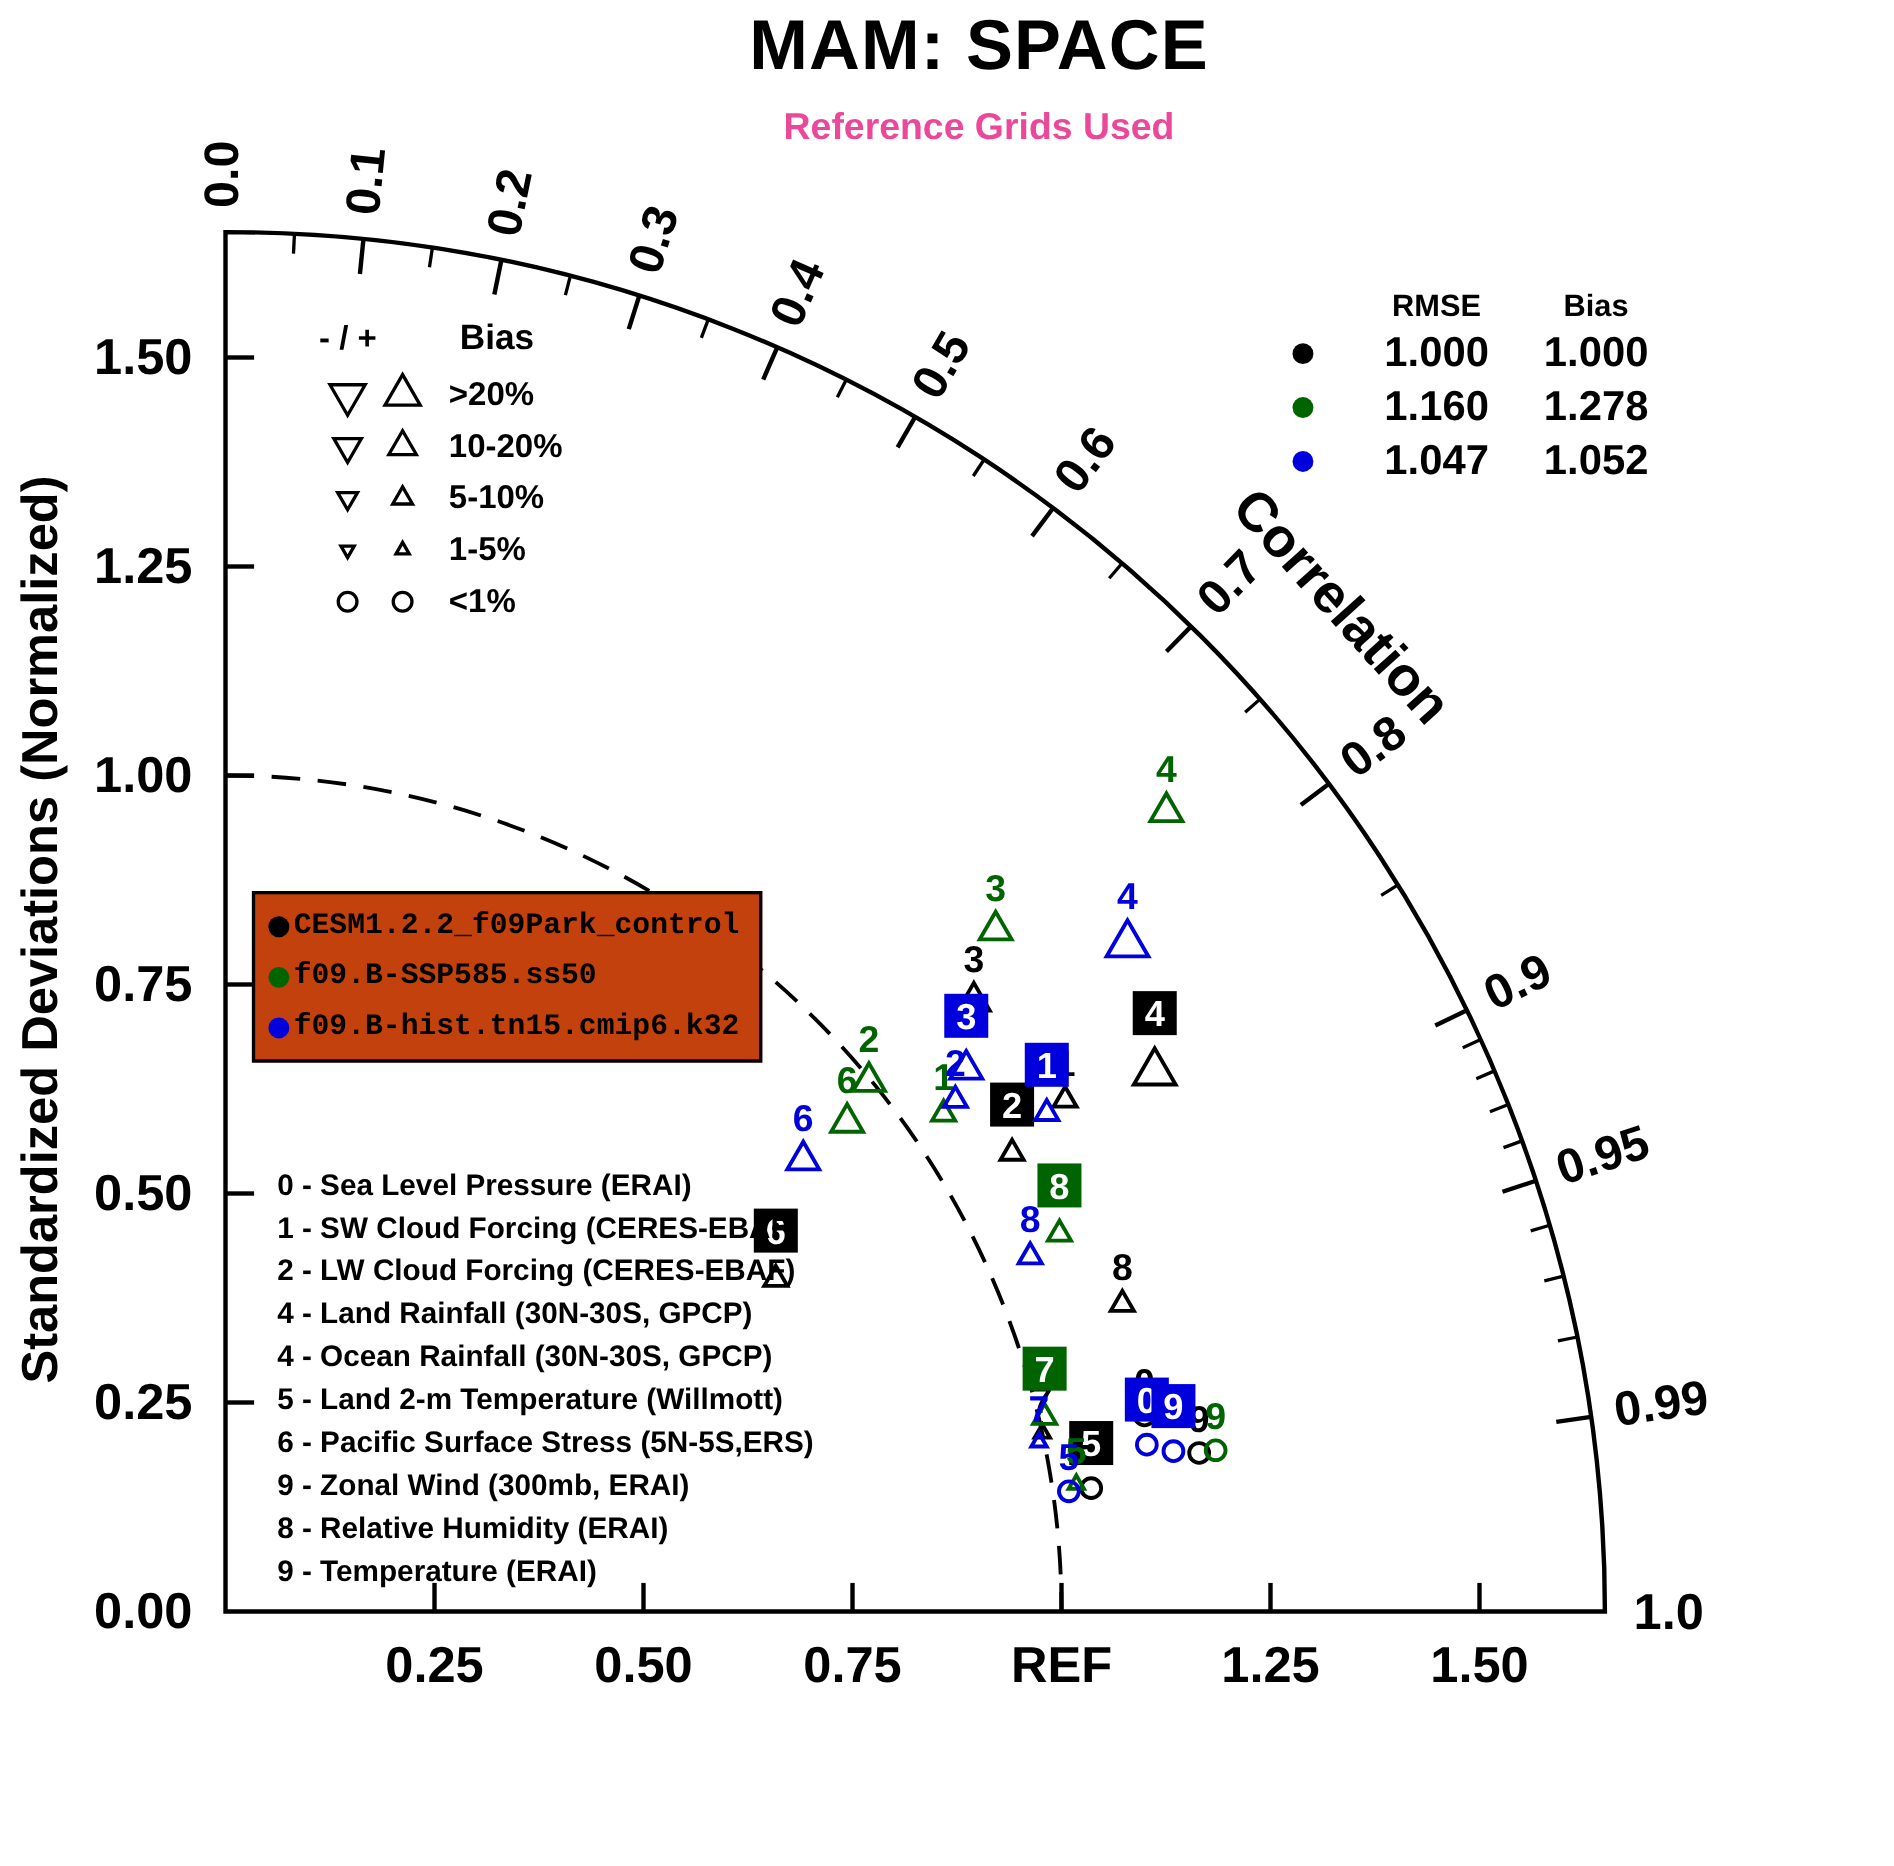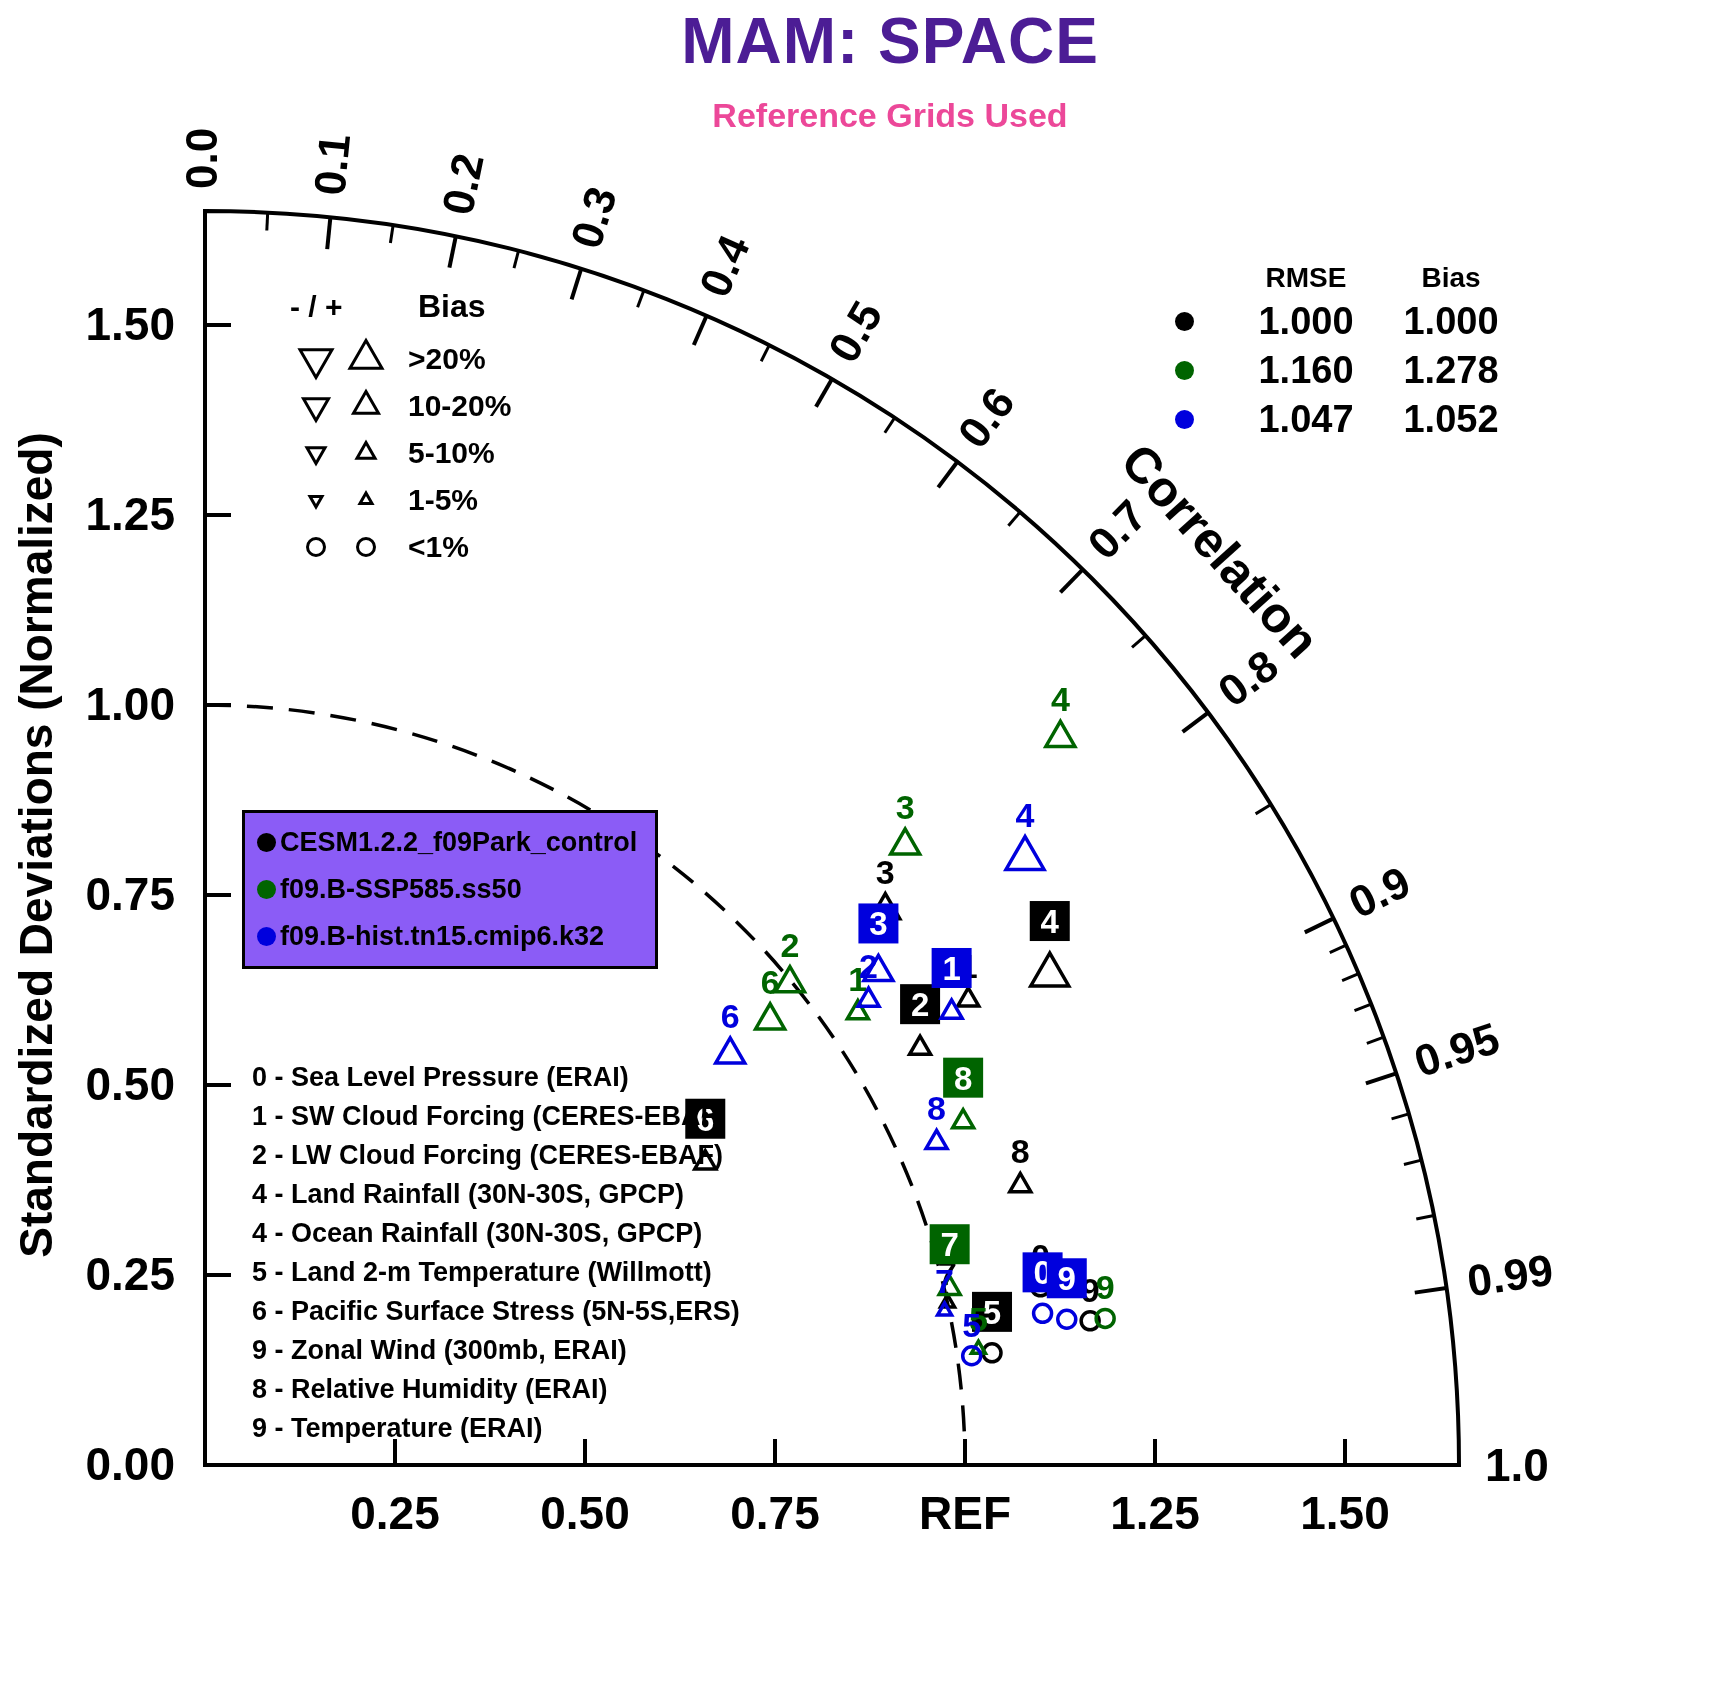--- a/index.html
+++ b/index.html
@@ -1,43 +1,43 @@
 <!DOCTYPE html>
 <html><head>
 <meta charset="utf-8">
 <style>
   html,body{margin:0;padding:0;background:#fff;}
   body{font-family:"Liberation Sans",sans-serif;}
   #stage{position:relative;width:1722px;height:1696px;background:#fff;overflow:hidden;}
   #plot{position:absolute;left:0;top:0;}
   svg{font-family:"Liberation Sans",sans-serif;}
   .title{position:absolute;top:4px;left:120px;width:1540px;text-align:center;
-         font-size:64px;font-weight:bold;color:#4c1d95;letter-spacing:1px;}
+         font-size:64px;font-weight:bold;color:#000000;letter-spacing:1px;}
   .subtitle{position:absolute;top:96px;left:120px;width:1540px;text-align:center;
          font-size:34px;font-weight:bold;color:#ec4899;}
   .ylab{position:absolute;left:36px;top:845px;transform:translate(-50%,-50%) rotate(-90deg);
         white-space:nowrap;font-size:46px;font-weight:bold;color:#000;}
   
   #bias-legend{position:absolute;left:290px;top:288px;}
   .bl-head{display:flex;align-items:baseline;margin-bottom:10px;}
   .bl-head .sym{font-size:30px;font-weight:bold;width:128px;}
   .bl-head .ttl{font-size:32px;font-weight:bold;}
   .bias-row{display:flex;align-items:center;height:47px;text-align:right;}
   .bias-row .glyphs{width:118px;}
   .bias-row .lbl{font-size:30px;font-weight:bold;}
   
   #rmse-legend{position:absolute;left:1175px;top:262px;}
   .rmse-grid{display:grid;grid-template-columns:56px 150px 140px;row-gap:6px;align-items:center;}
   .rmse-grid .hdr{font-size:28px;font-weight:bold;text-align:center;}
   .rmse-grid .val{font-size:38px;font-weight:bold;text-align:center;}
   .dotcell{display:flex;justify-content:flex-start;align-items:center;}
   .dot{width:19px;height:19px;border-radius:50%;display:inline-block;}
   
-  #model-legend{position:absolute;left:242px;top:810px;border:3px solid #000;background:#8b5cf6;
-                padding:14px 18px 10px 12px;}
+  #model-legend{position:absolute;left:229px;top:810px;border:3px solid #000;background:#c2410c;
+                padding:14px 18px 10px 12px;font-family:Liberation Mono, monospace;}
   .model-row{display:flex;align-items:center;margin-bottom:16px;}
   .model-row:last-child{margin-bottom:4px;}
   .model-row .dot{margin-right:4px;flex:0 0 auto;}
   .model-row .mname{font-size:27px;font-weight:bold;color:#000;white-space:nowrap;}
   
   #var-list{position:absolute;left:252px;top:1058px;}
   .var-item{font-size:27px;font-weight:bold;color:#000;line-height:39px;white-space:nowrap;}
 </style>
 </head>
 <body>

